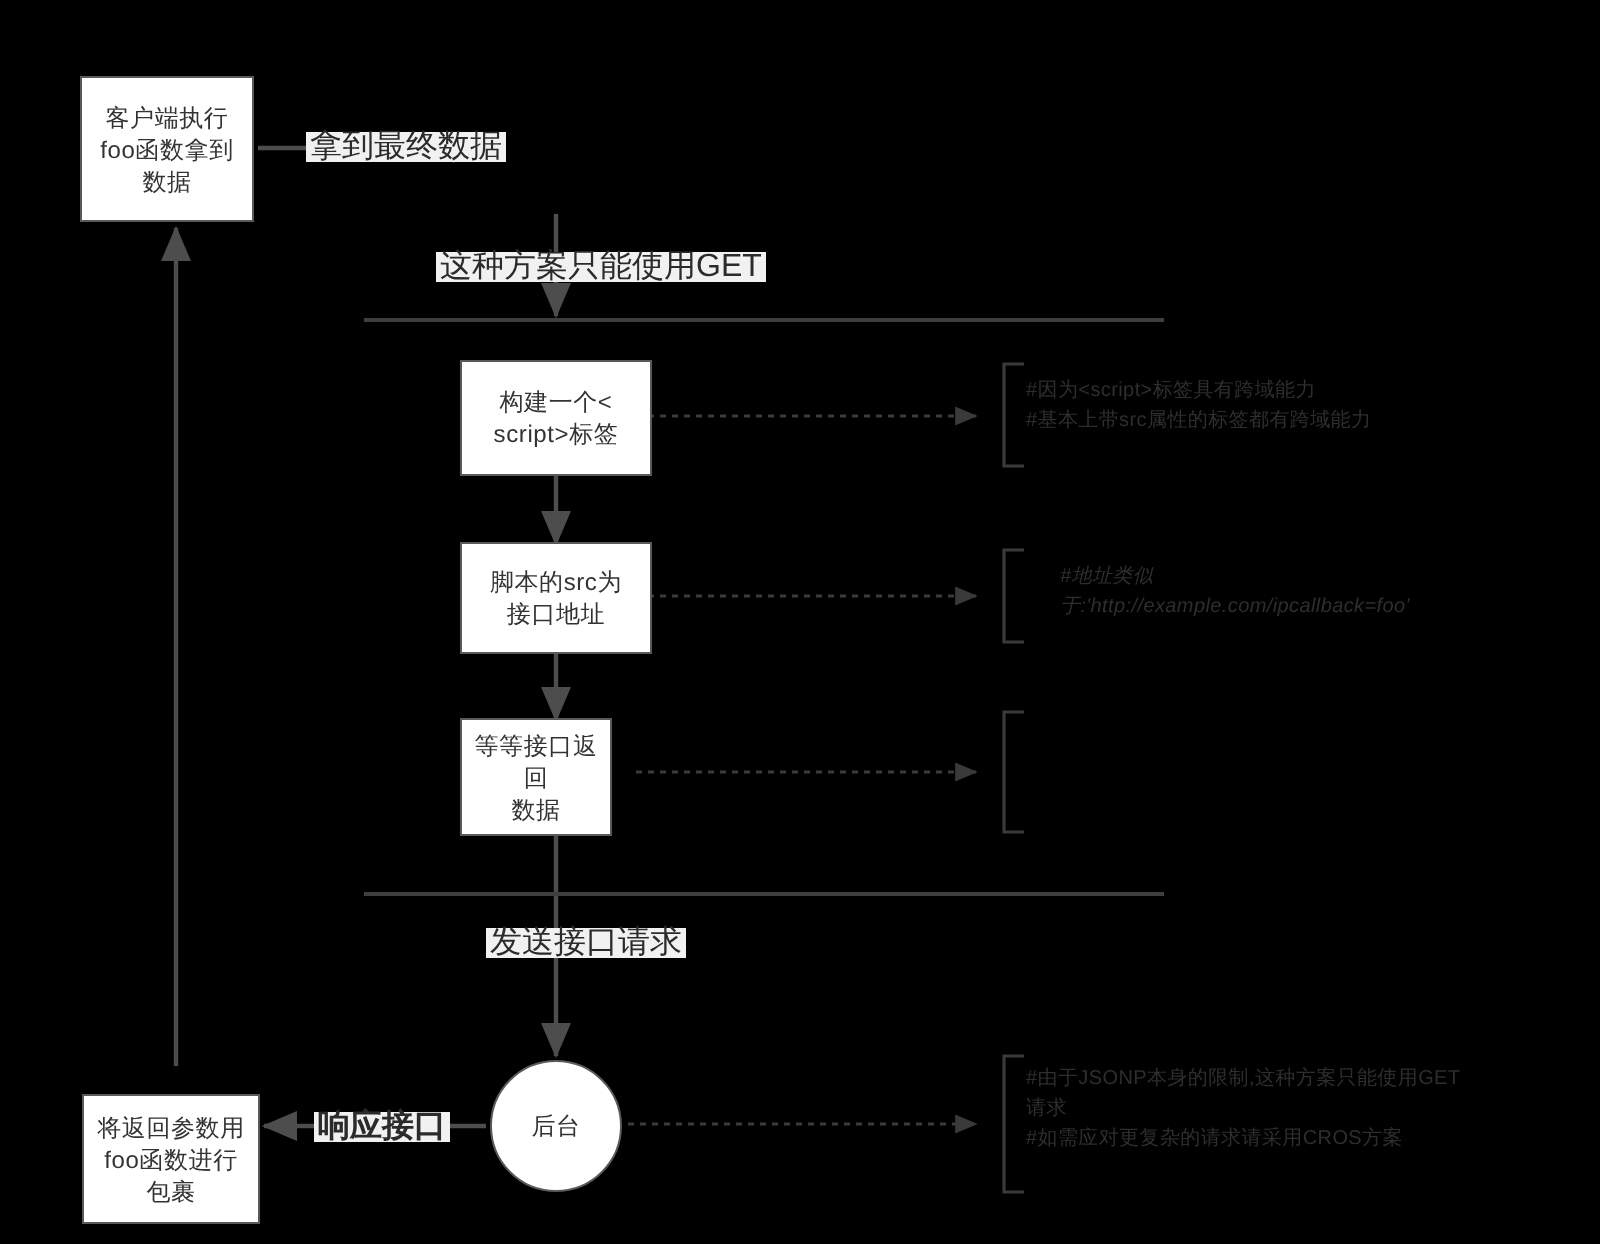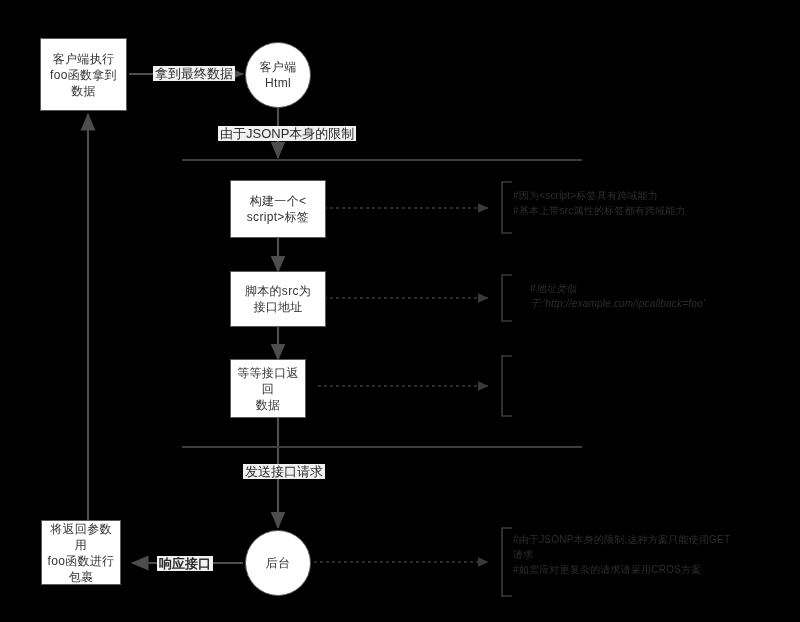--- a/index.html
+++ b/index.html
@@ -23,21 +23,21 @@
     box-sizing:border-box;
   }
   .node.circle{border-radius:50%;}
   .node span{display:block;padding:0 4px;}
 
   
   .chip{
     position:absolute;
     background:#f1f1f1;
     color:#2b2b2b;
-    font-size:13px;line-height:15px;
+    font-size:16px;line-height:15px;
     padding:0 2px;
     white-space:nowrap;
     box-sizing:border-box;
   }
 
   
   .ln{position:absolute;background:#4d4d4d;}
   .ln.h{height:1px;}
   .ln.thick{background:#3e3e3e;}
 
@@ -97,56 +97,52 @@
 
   <div class="ln h thick" style="left:182px;top:159px;width:400px;height:2px;"></div>
   <div class="ln h thick" style="left:182px;top:446px;width:400px;height:2px;"></div>
 
   <div class="node" style="left:40px;top:38px;width:87px;height:73px;">
     <span style="white-space: pre-line;">客户端执行
 foo函数拿到
 数据</span>
   </div>
 
-  <div class="node circle" style="left:245px;top:42px;width:66px;height:66px;">
-    <span style="white-space: pre-line;">客户端
-Html</span>
-  </div>
 
   <div class="node" style="left:230px;top:180px;width:96px;height:58px;">
     <span style="white-space: pre-line;">构建一个&lt;
 script&gt;标签</span>
   </div>
 
   <div class="node" style="left:230px;top:271px;width:96px;height:56px;">
     <span style="white-space: pre-line;">脚本的src为
 接口地址</span>
   </div>
 
   <div class="node" style="left:230px;top:359px;width:76px;height:59px;">
     <span style="white-space: pre-line;">等等接口返回
 数据</span>
   </div>
 
   <div class="node circle" style="left:245px;top:530px;width:66px;height:66px;">
     <span style="white-space: pre-line;">后台</span>
   </div>
 
-  <div class="node" style="left:41px;top:520px;width:80px;height:65px;">
+  <div class="node" style="left:41px;top:547px;width:89px;height:65px;">
     <span style="white-space: pre-line;">将返回参数用
 foo函数进行
 包裹</span>
   </div>
 
   <div class="chip" style="left:153px;top:66px;">
     <span>拿到最终数据</span>
   </div>
 
   <div class="chip" style="left:218px;top:126px;">
-    <span>由于JSONP本身的限制</span>
+    <span>这种方案只能使用GET</span>
   </div>
 
   <div class="chip" style="left:243px;top:464px;">
     <span>发送接口请求</span>
   </div>
 
   <div class="chip" style="left:157px;top:556px;font-weight:bold;">
     <span>响应接口</span>
   </div>
 

